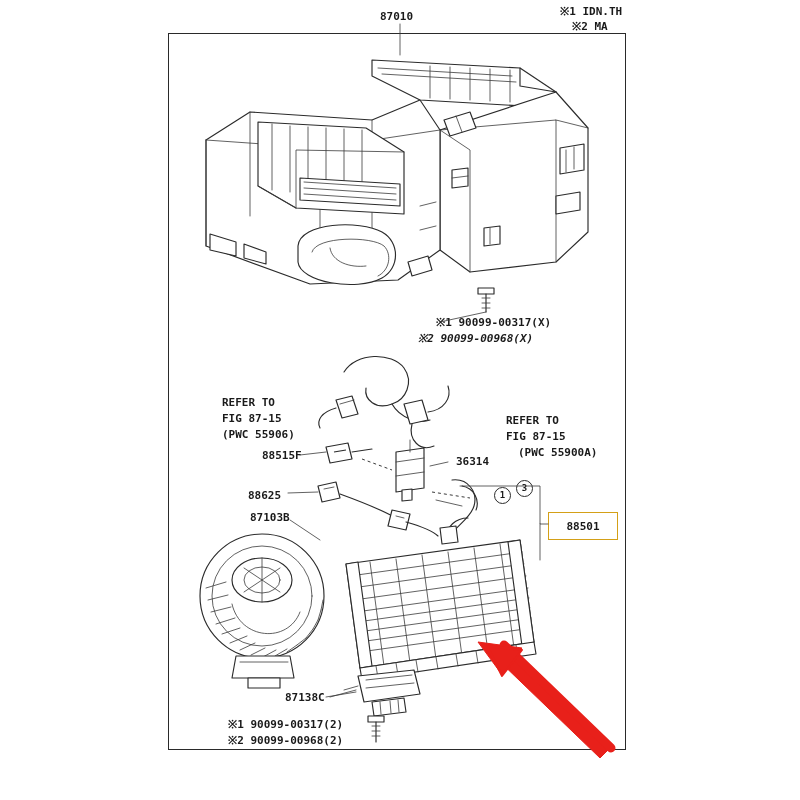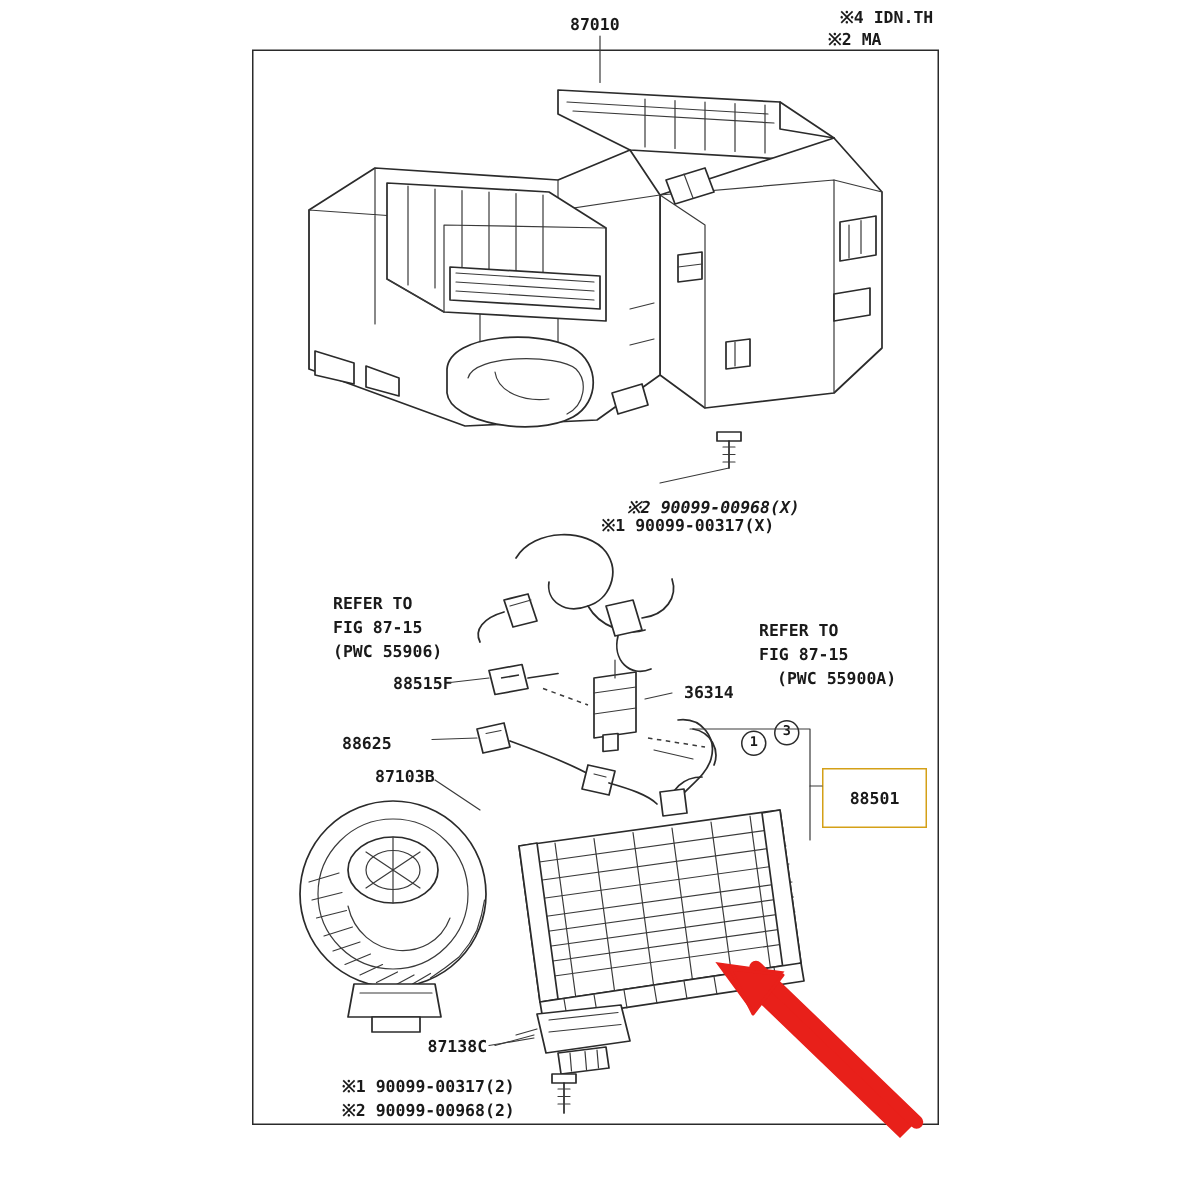--- a/index.html
+++ b/index.html
@@ -92,44 +92,44 @@
     line-height: 14px;
   }
 </style>
 </head>
 <body>
 
 <div id="page">
 
   <div class="lbl" style="left:380px; top:10px;text-align:right;">87010</div>
 
-  <div class="lbl" style="left:560px; top:5px;">※4 IDN.TH</div>
-  <div class="lbl" style="left:552px; top:20px;text-align:right;">※2 MA</div>
-
-  <div class="lbl" style="left:401px; top:316px;margin-top:28px;">※1 90099-00317(X)</div>
+  <div class="lbl" style="left:560px; top:5px;">※1 IDN.TH</div>
+  <div class="lbl" style="left:572px; top:20px;text-align:right;">※2 MA</div>
+
+  <div class="lbl" style="left:436px; top:316px;">※1 90099-00317(X)</div>
   <div class="lbl" style="left:418px; top:332px;font-style:italic;">※2 90099-00968(X)</div>
 
   <div class="lbl" style="left:222px; top:396px;">REFER TO</div>
   <div class="lbl" style="left:222px; top:412px;">FIG 87-15</div>
   <div class="lbl" style="left:222px; top:428px;">(PWC 55906)</div>
 
   <div class="lbl" style="left:506px; top:414px;">REFER TO</div>
   <div class="lbl" style="left:506px; top:430px;">FIG 87-15</div>
   <div class="lbl" style="left:506px; top:446px;margin-left:12px;">(PWC 55900A)</div>
 
   <div class="lbl" style="left:262px; top:449px;">88515F</div>
   <div class="lbl" style="left:456px; top:455px;">36314</div>
-  <div class="lbl" style="left:228px; top:489px;">88625</div>
+  <div class="lbl" style="left:248px; top:489px;">88625</div>
   <div class="lbl" style="left:250px; top:511px;">87103B</div>
   <div class="lbl" style="left:285px; top:691px;">87138C</div>
 
   <div class="lbl" style="left:228px; top:718px;">※1 90099-00317(2)</div>
   <div class="lbl" style="left:228px; top:718px;margin-top:16px;">※2 90099-00968(2)</div>
 
-  <div class="hl-box" style="left:548px; top:512px; width:70px; height:40px; display:flex; align-items:center; justify-content:center;">
+  <div class="hl-box" style="left:548px; top:512px; width:70px; height:28px; display:flex; align-items:center; justify-content:center;">
     <span class="lbl">88501</span>
   </div>
 
   <div class="circnum" style="left:494px; top:487px;">1</div>
   <div class="circnum" style="left:516px; top:480px;">3</div>
 
   <div class="frame" style="left:168px; top:33px; width:458px; height:717px;"></div>
 
   <svg class="overlay" viewBox="0 0 800 800">
 

